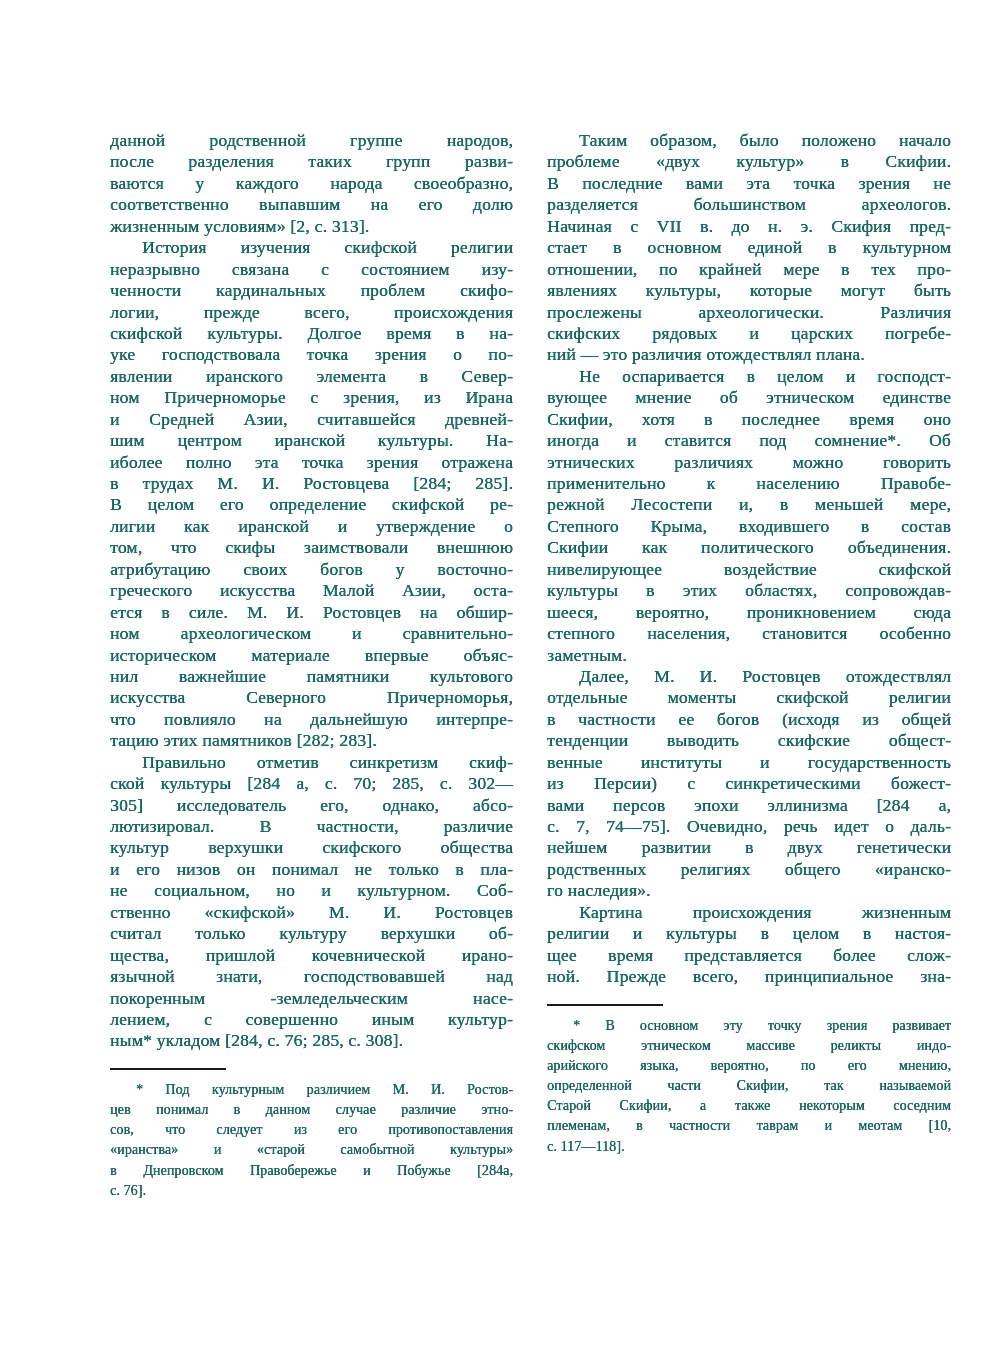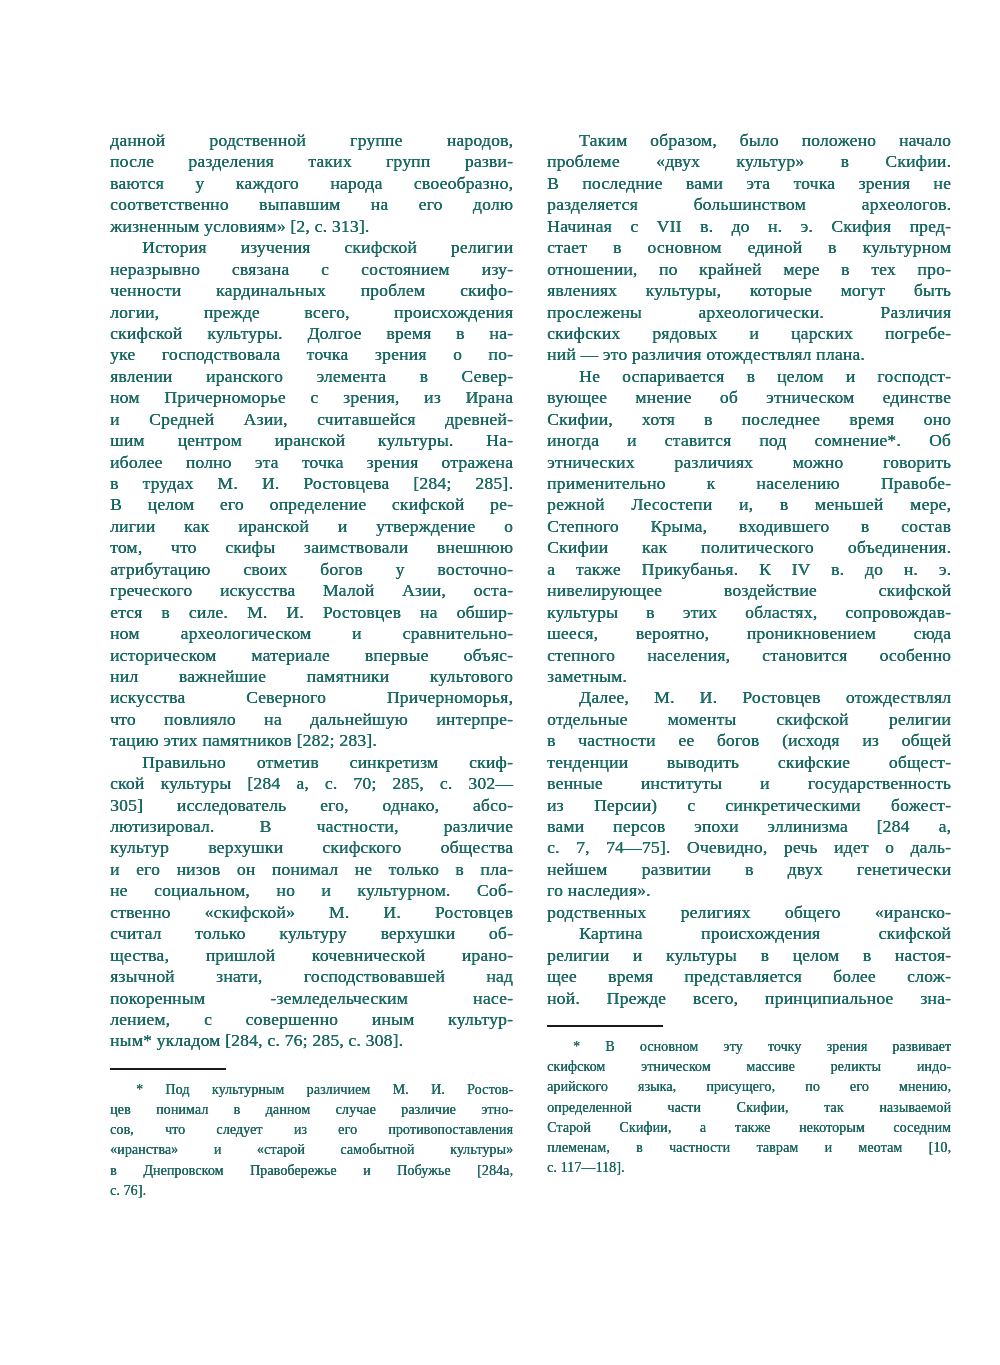--- a/index.html
+++ b/index.html
@@ -136,47 +136,46 @@
         <div class="line end">ний — это различия отождествлял плана.</div>
         <div class="line indent">Не оспаривается в целом и господст-</div>
         <div class="line">вующее мнение об этническом единстве</div>
         <div class="line">Скифии, хотя в последнее время оно</div>
         <div class="line">иногда и ставится под сомнение*. Об</div>
         <div class="line">этнических различиях можно говорить</div>
         <div class="line">применительно к населению Правобе-</div>
         <div class="line">режной Лесостепи и, в меньшей мере,</div>
         <div class="line">Степного Крыма, входившего в состав</div>
         <div class="line">Скифии как политического объединения.</div>
-        <div class="line">а также Прикубанья. К IV в. до н. э.</div>
         <div class="line">нивелирующее воздействие скифской</div>
         <div class="line">культуры в этих областях, сопровождав-</div>
         <div class="line">шееся, вероятно, проникновением сюда</div>
         <div class="line">степного населения, становится особенно</div>
         <div class="line end">заметным.</div>
         <div class="line indent">Далее, М. И. Ростовцев отождествлял</div>
         <div class="line">отдельные моменты скифской религии</div>
         <div class="line">в частности ее богов (исходя из общей</div>
         <div class="line">тенденции выводить скифские общест-</div>
         <div class="line">венные институты и государственность</div>
         <div class="line">из Персии) с синкретическими божест-</div>
         <div class="line">вами персов эпохи эллинизма [284 а,</div>
         <div class="line">с. 7, 74—75]. Очевидно, речь идет о даль-</div>
         <div class="line">нейшем развитии в двух генетически</div>
+        <div class="line">родственных религиях общего «иранско-</div>
         <div class="line end">го наследия».</div>
-        <div class="line">родственных религиях общего «иранско-</div>
-        <div class="line indent">Картина происхождения скифской</div>
+        <div class="line indent">Картина происхождения жизненным</div>
         <div class="line">религии и культуры в целом в настоя-</div>
         <div class="line">щее время представляется более слож-</div>
         <div class="line">ной. Прежде всего, принципиальное зна-</div>
       </div>
     <hr class="footnote-divider">
     <div class="footnote">
         <div class="line indent">* В основном эту точку зрения развивает</div>
         <div class="line">скифском этническом массиве реликты индо-</div>
-        <div class="line">арийского языка, присущего, по его мнению,</div>
+        <div class="line">арийского языка, вероятно, по его мнению,</div>
         <div class="line">определенной части Скифии, так называемой</div>
         <div class="line">Старой Скифии, а также некоторым соседним</div>
         <div class="line">племенам, в частности таврам и меотам [10,</div>
         <div class="line end">с. 117—118].</div>
       </div>
   </div>
 
 </div>
 
 </body></html>

